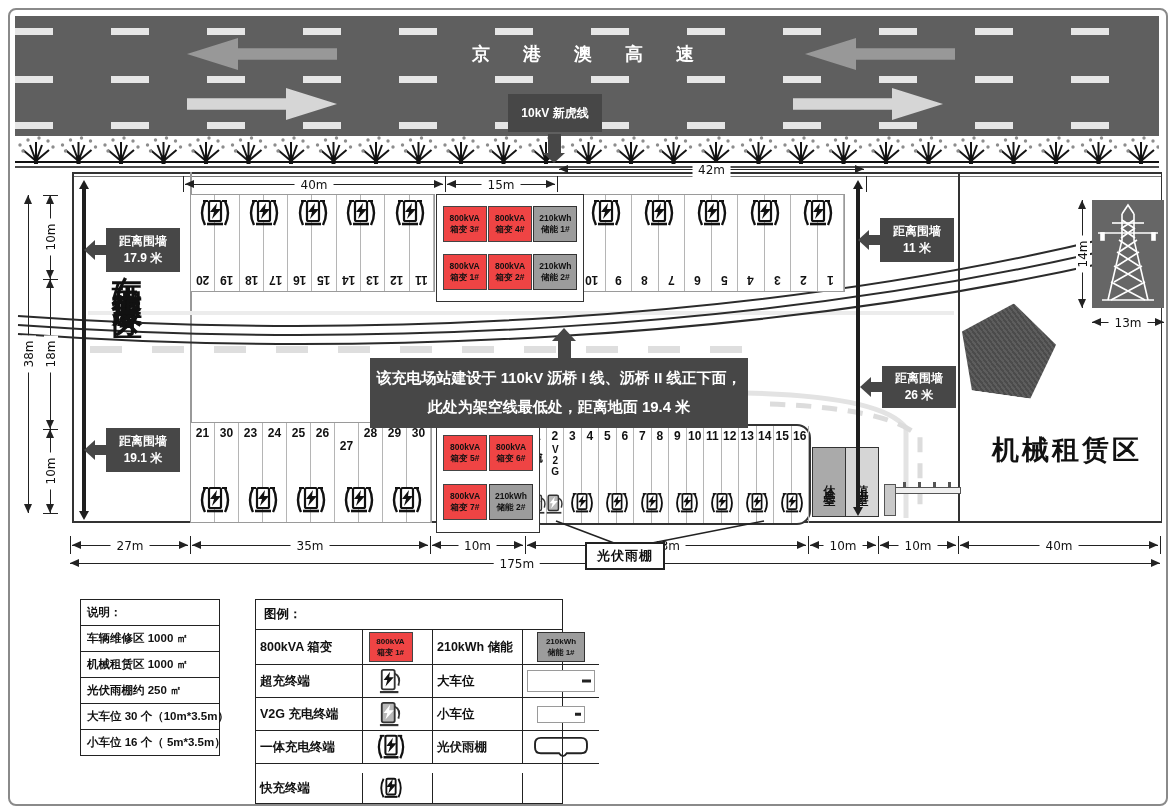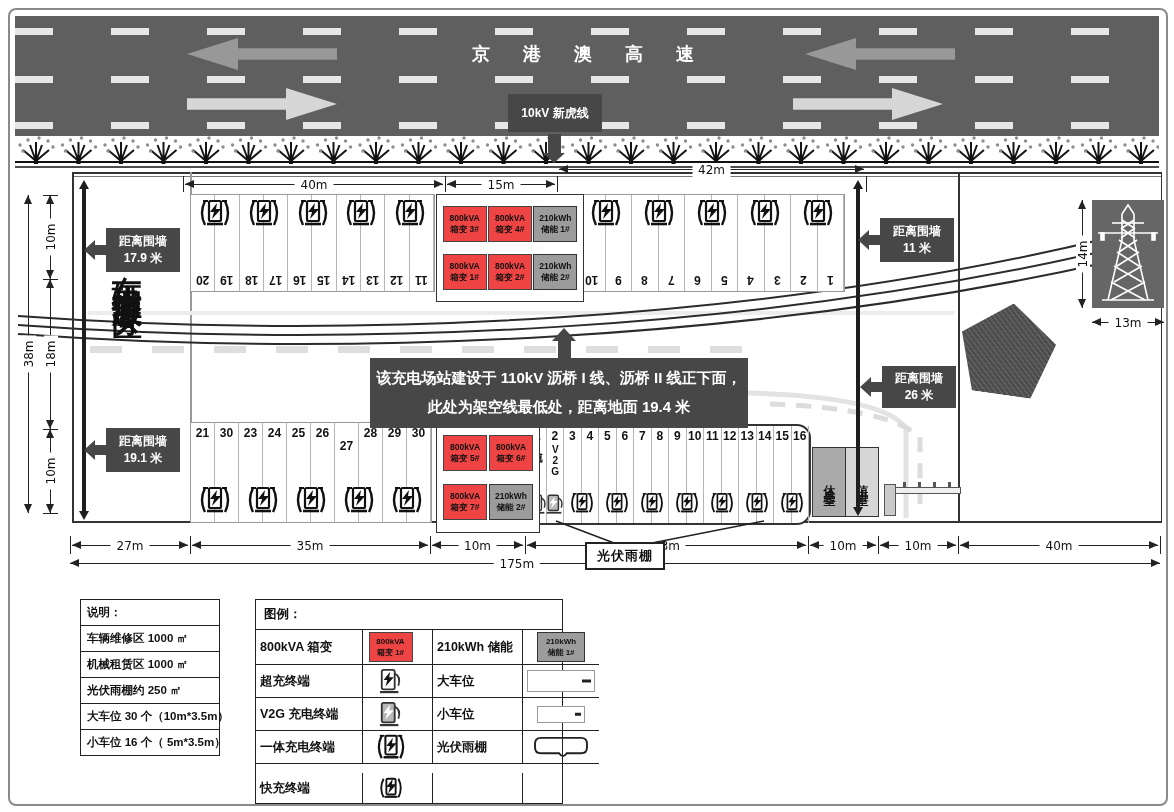--- a/index.html
+++ b/index.html
@@ -906,20 +906,21 @@
     <span class="vtext">值班室</span>
   </div>
   <div id="gate-post"></div>
   <div id="gate-rail"></div>
   <div class="gate-tick" style="left:903px"></div>
   <div class="gate-tick" style="left:918px"></div>
   <div class="gate-tick" style="left:933px"></div>
   <div class="gate-tick" style="left:948px"></div>
 
   <div id="pentagon"></div>
+  <div id="machinery-text">机械租赁区</div>
 
   <div id="tower-box">
     <svg width="72" height="108" viewBox="0 0 72 108">
       <g stroke="#fff" stroke-width="1.6" fill="none">
         <path d="M16,100 L30,40 L30,14"></path>
           <path d="M56,100 L42,40 L42,14"></path>
         <path d="M30,14 L36,5 L42,14"></path>
         <path d="M30,20 L42,28 M42,20 L30,28 M29,28 L43,38 M43,28 L29,38 M27,40 L45,52 M45,40 L27,52 M25,52 L47,66 M47,52 L25,66 M22,66 L50,82 M50,66 L22,82 M19,82 L53,100 M53,82 L19,100"></path>
         <path d="M6,33 L66,33"></path>
           <path d="M20,23 L52,23"></path>

